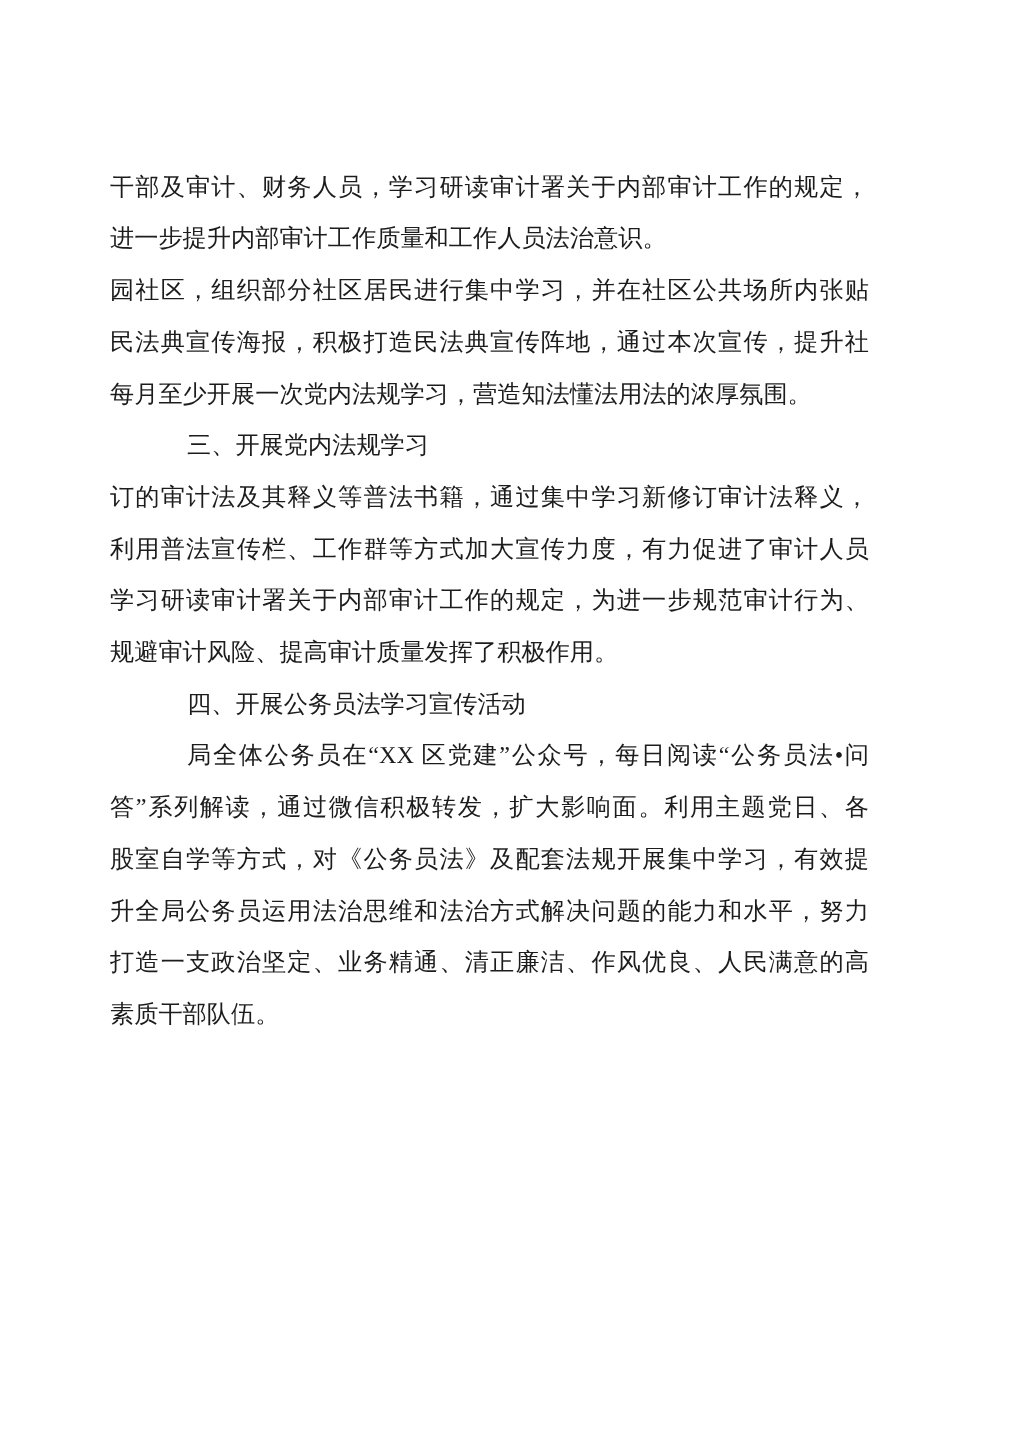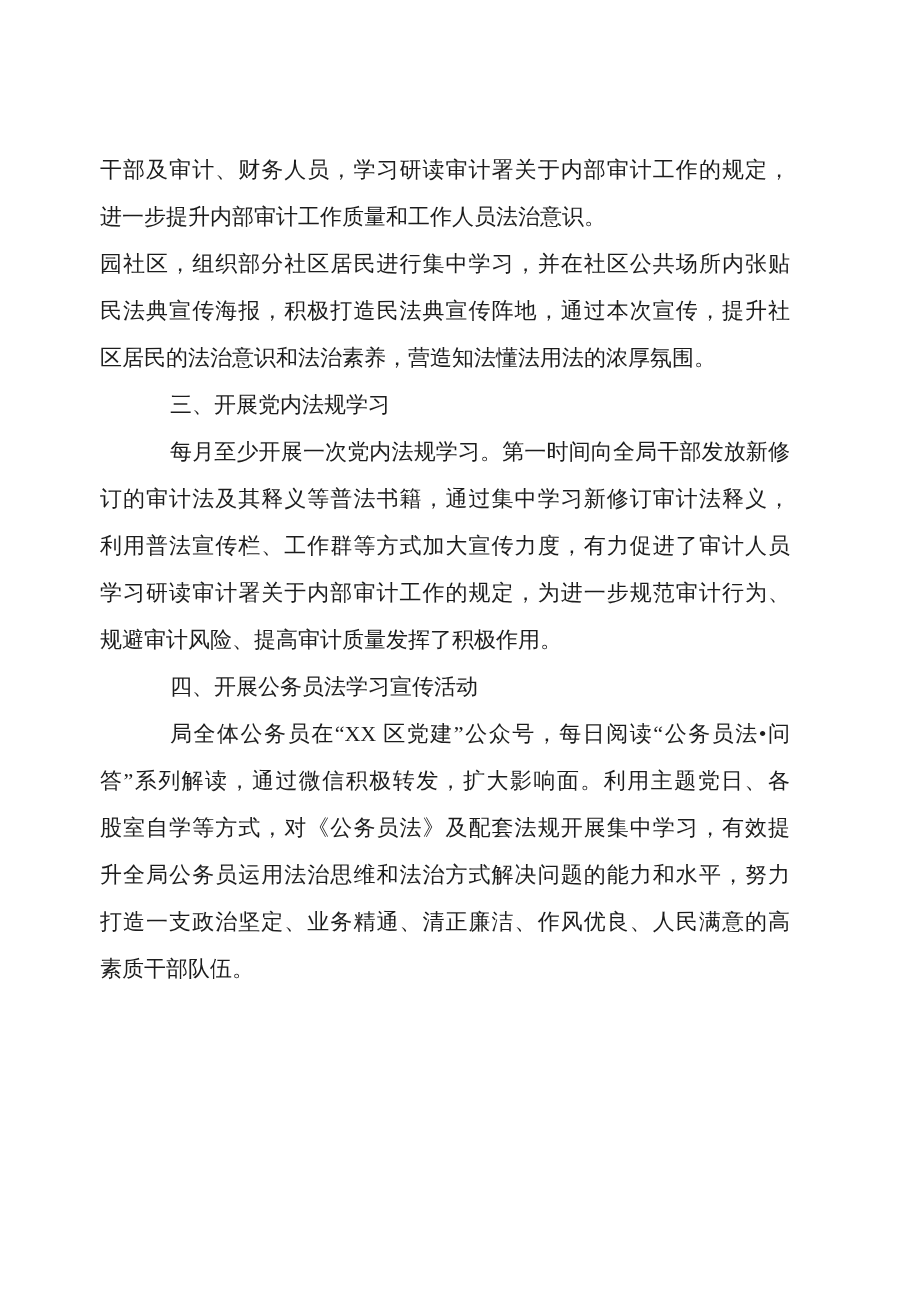--- a/index.html
+++ b/index.html
@@ -48,23 +48,22 @@
 </style>
 </head>
 <body>
 
 <div class="page">
   <div class="doc" style="color: rgb(28, 28, 28);">
       <div class="line fill">干部及审计、财务人员，学习研读审计署关于内部审计工作的规定，</div>
       <div class="line">进一步提升内部审计工作质量和工作人员法治意识。</div>
       <div class="line fill">园社区，组织部分社区居民进行集中学习，并在社区公共场所内张贴</div>
       <div class="line fill">民法典宣传海报，积极打造民法典宣传阵地，通过本次宣传，提升社</div>
-      <div class="line">区居民的法治意识和法治素养，营造知法懂法用法的浓厚氛围。</div>
+      <div class="line">每月至少开展一次党内法规学习，营造知法懂法用法的浓厚氛围。</div>
       <div class="line indent">三、开展党内法规学习</div>
-      <div class="line indent fill">每月至少开展一次党内法规学习。第一时间向全局干部发放新修</div>
       <div class="line fill">订的审计法及其释义等普法书籍，通过集中学习新修订审计法释义，</div>
       <div class="line fill">利用普法宣传栏、工作群等方式加大宣传力度，有力促进了审计人员</div>
       <div class="line fill">学习研读审计署关于内部审计工作的规定，为进一步规范审计行为、</div>
       <div class="line">规避审计风险、提高审计质量发挥了积极作用。</div>
       <div class="line indent">四、开展公务员法学习宣传活动</div>
       <div class="line indent fill">局全体公务员在“XX 区党建”公众号，每日阅读“公务员法•问</div>
       <div class="line fill">答”系列解读，通过微信积极转发，扩大影响面。利用主题党日、各</div>
       <div class="line fill">股室自学等方式，对《公务员法》及配套法规开展集中学习，有效提</div>
       <div class="line fill">升全局公务员运用法治思维和法治方式解决问题的能力和水平，努力</div>
       <div class="line fill">打造一支政治坚定、业务精通、清正廉洁、作风优良、人民满意的高</div>

